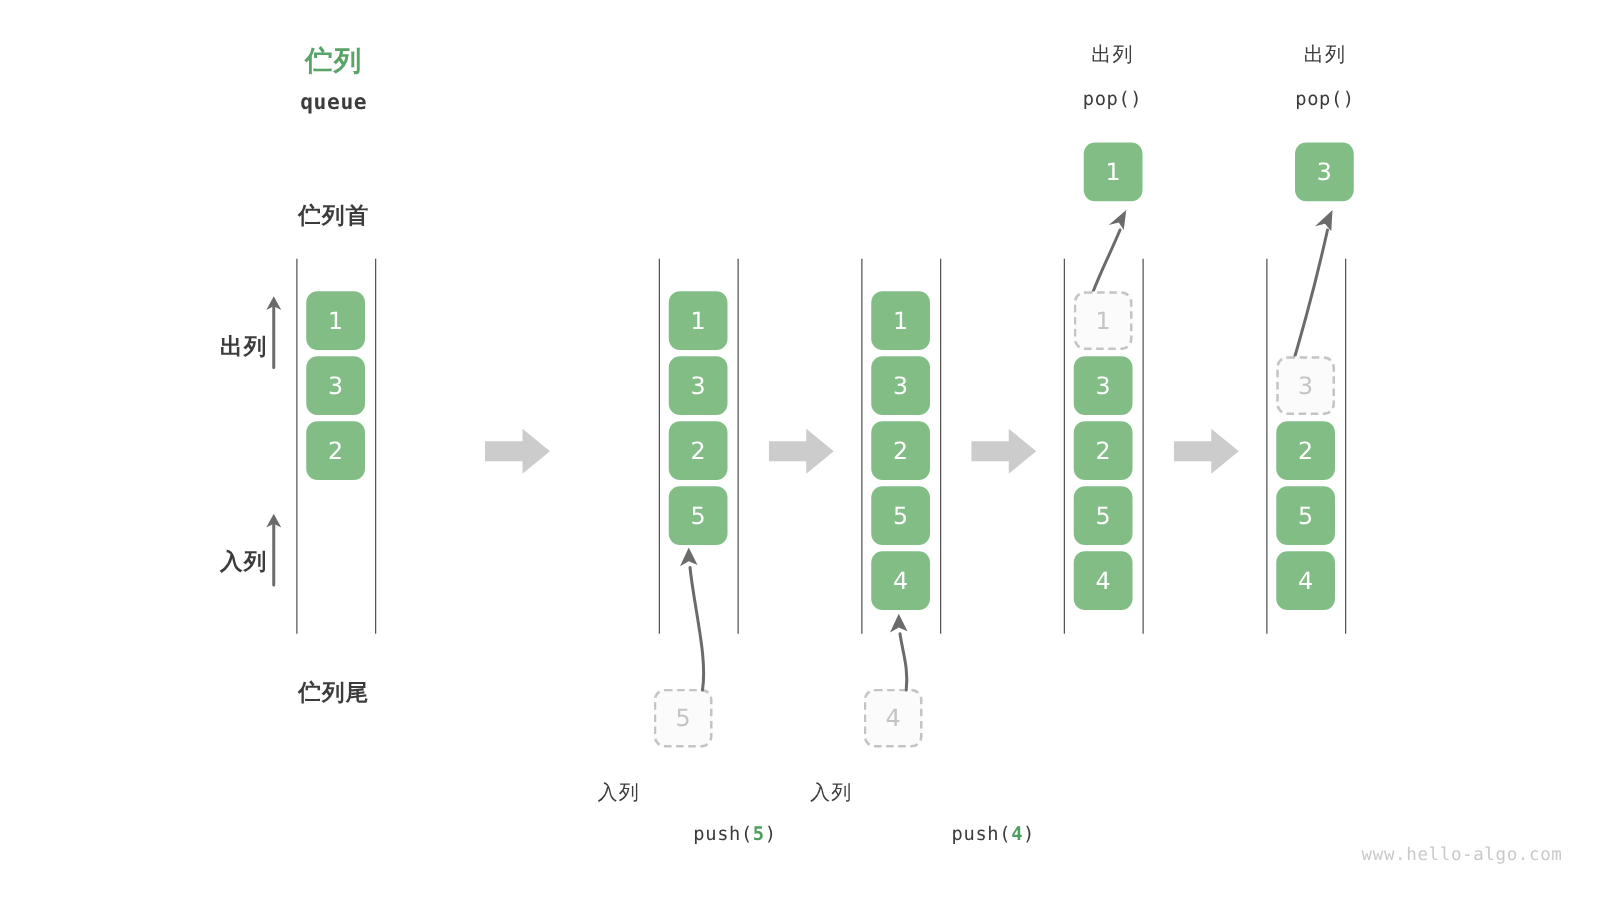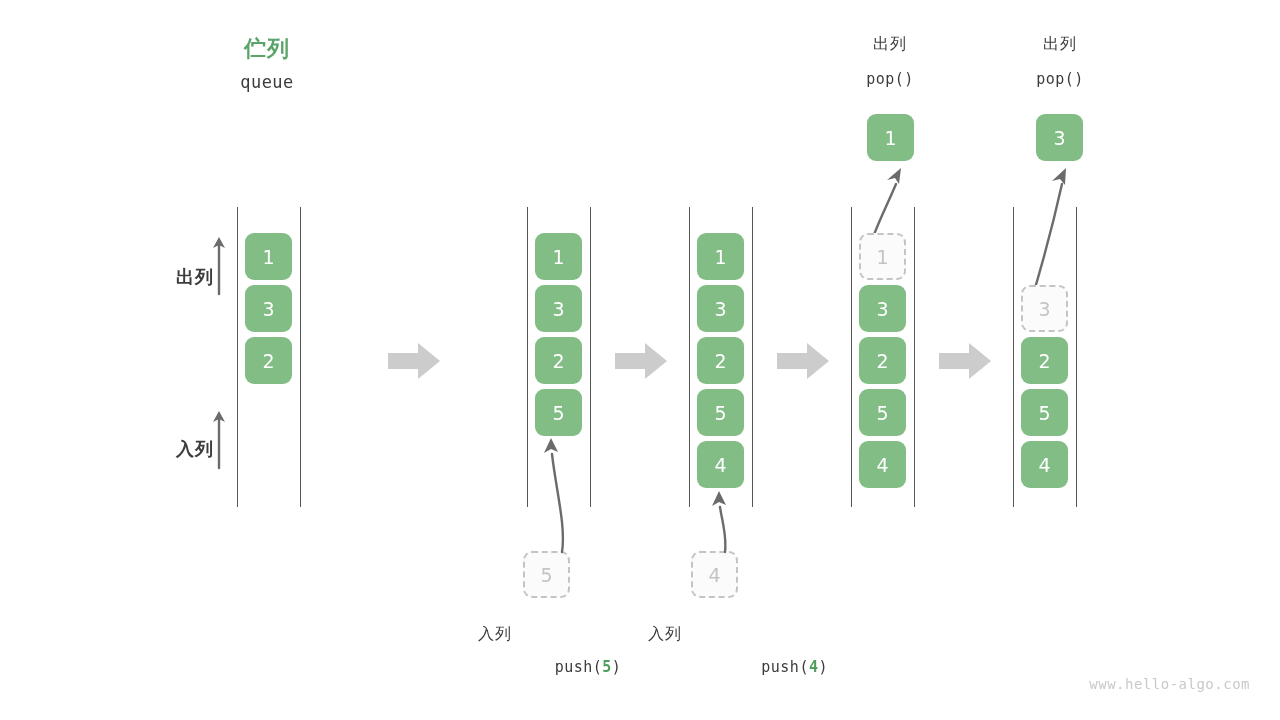--- a/index.html
+++ b/index.html
@@ -94,22 +94,24 @@
     width: 1px;
     background: #555555;
   }
 </style>
 </head>
 <body>
 
 <div id="stage">
 
   <div class="abs title-cn" style="left:177px; top:34px; width:180px;">伫列</div>
-  <div class="abs title-mono" style="left:177px; top:72px; width:180px;">queue</div>
-
+  <div class="abs title-mono" style="left:177px; top:72px; width:180px;font-weight:bold;">queue</div>
+
+  <div class="abs label-bold" style="left:177px; top:160px; width:180px;">伫列首</div>
+  <div class="abs label-bold" style="left:177px; top:542px; width:180px;">伫列尾</div>
 
   <div class="abs label-bold" style="left:138px; top:265px; width:76px; text-align:right;">出列</div>
   <div class="abs label-bold" style="left:138px; top:437px; width:76px; text-align:right;">入列</div>
 
   <svg class="abs" style="left:206px; top:234px;" width="26" height="62" viewBox="0 0 26 62">
     <line x1="13" y1="60" x2="13" y2="10" stroke="#6b6b6b" stroke-width="2.4" stroke-linecap="round"></line>
     <path d="M13 3 L19 14 L13 11 L7 14 Z" fill="#6b6b6b"></path>
   </svg>
 
   <svg class="abs" style="left:206px; top:408px;" width="26" height="62" viewBox="0 0 26 62">

